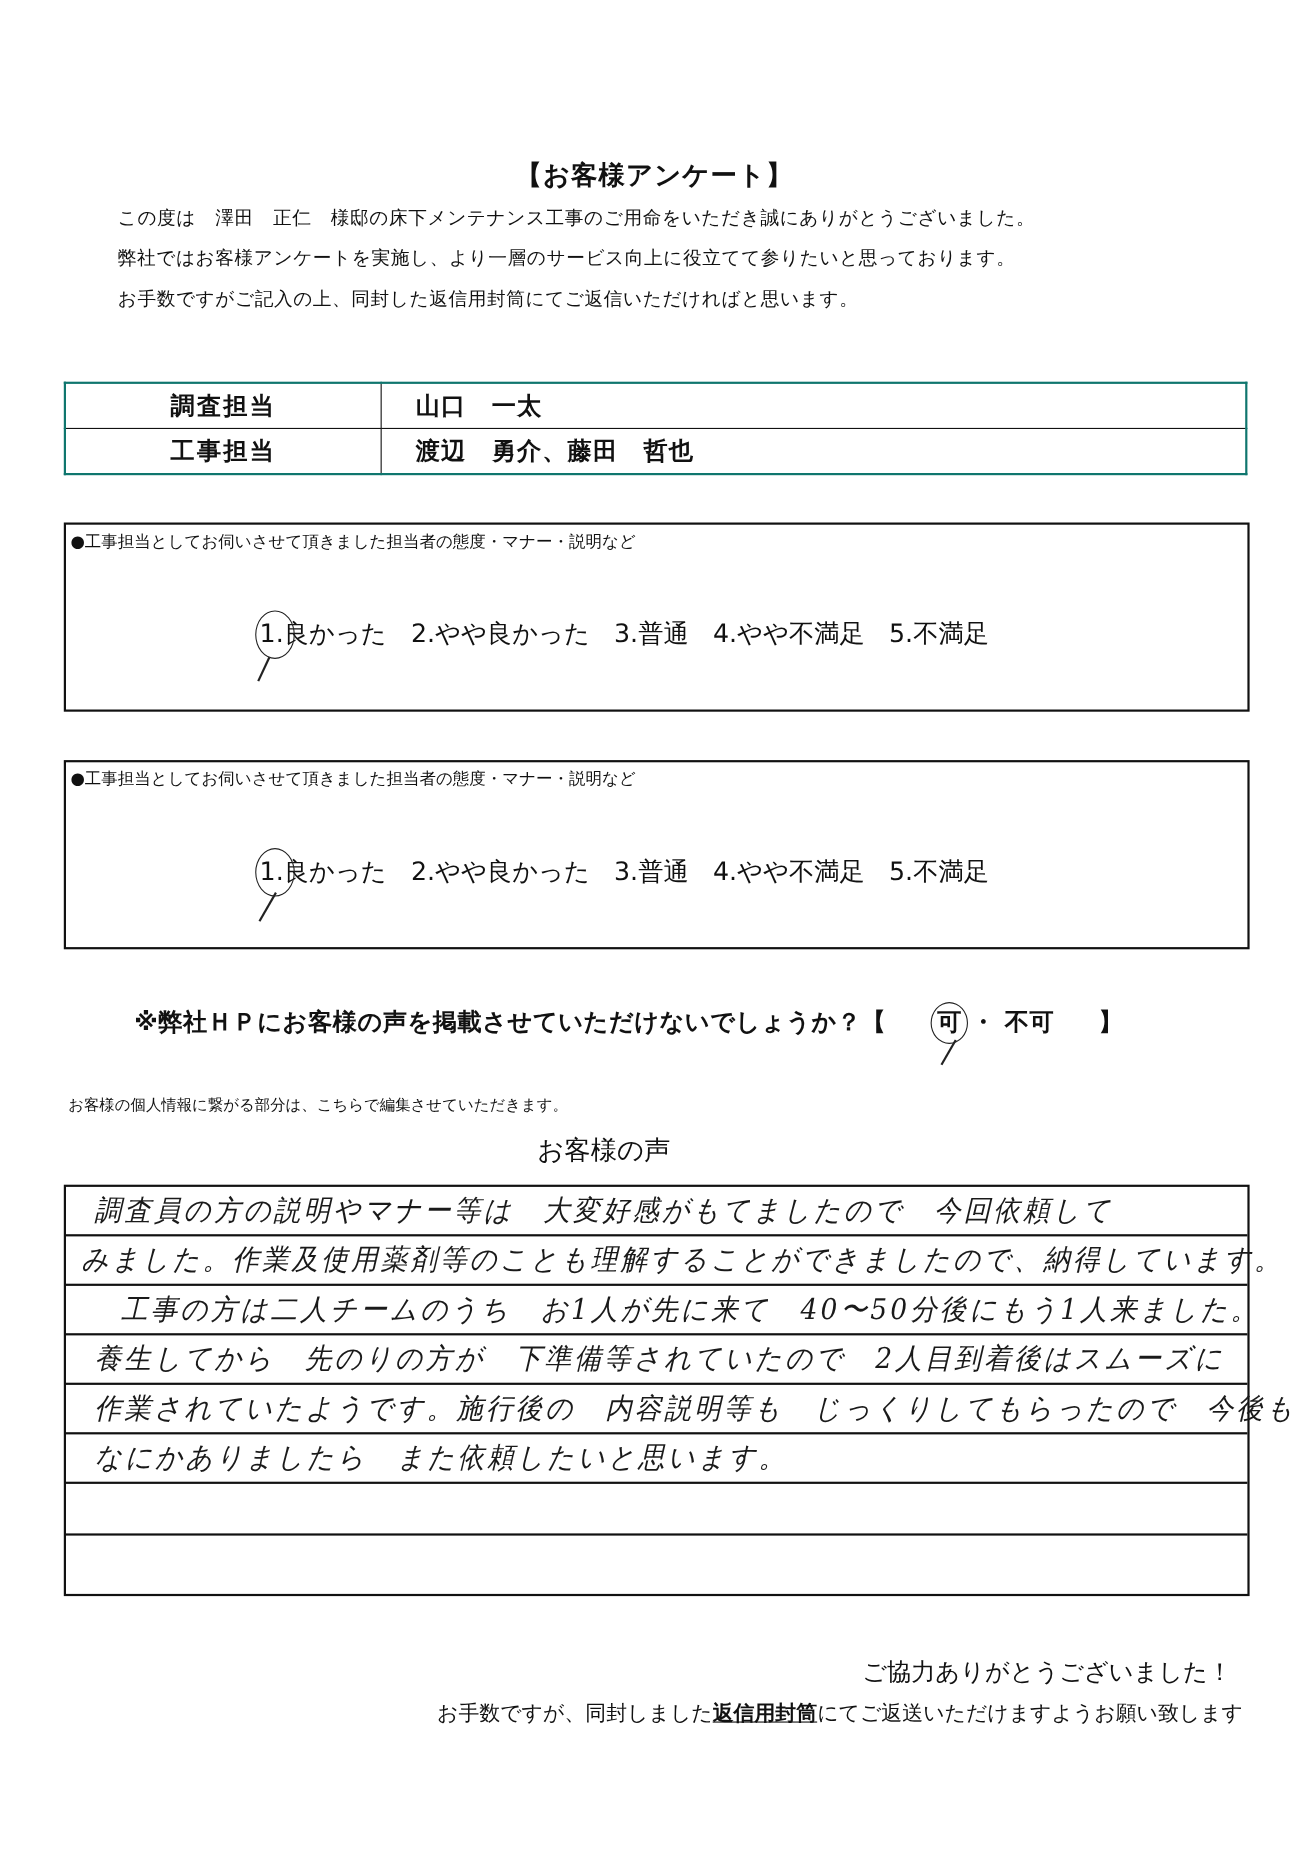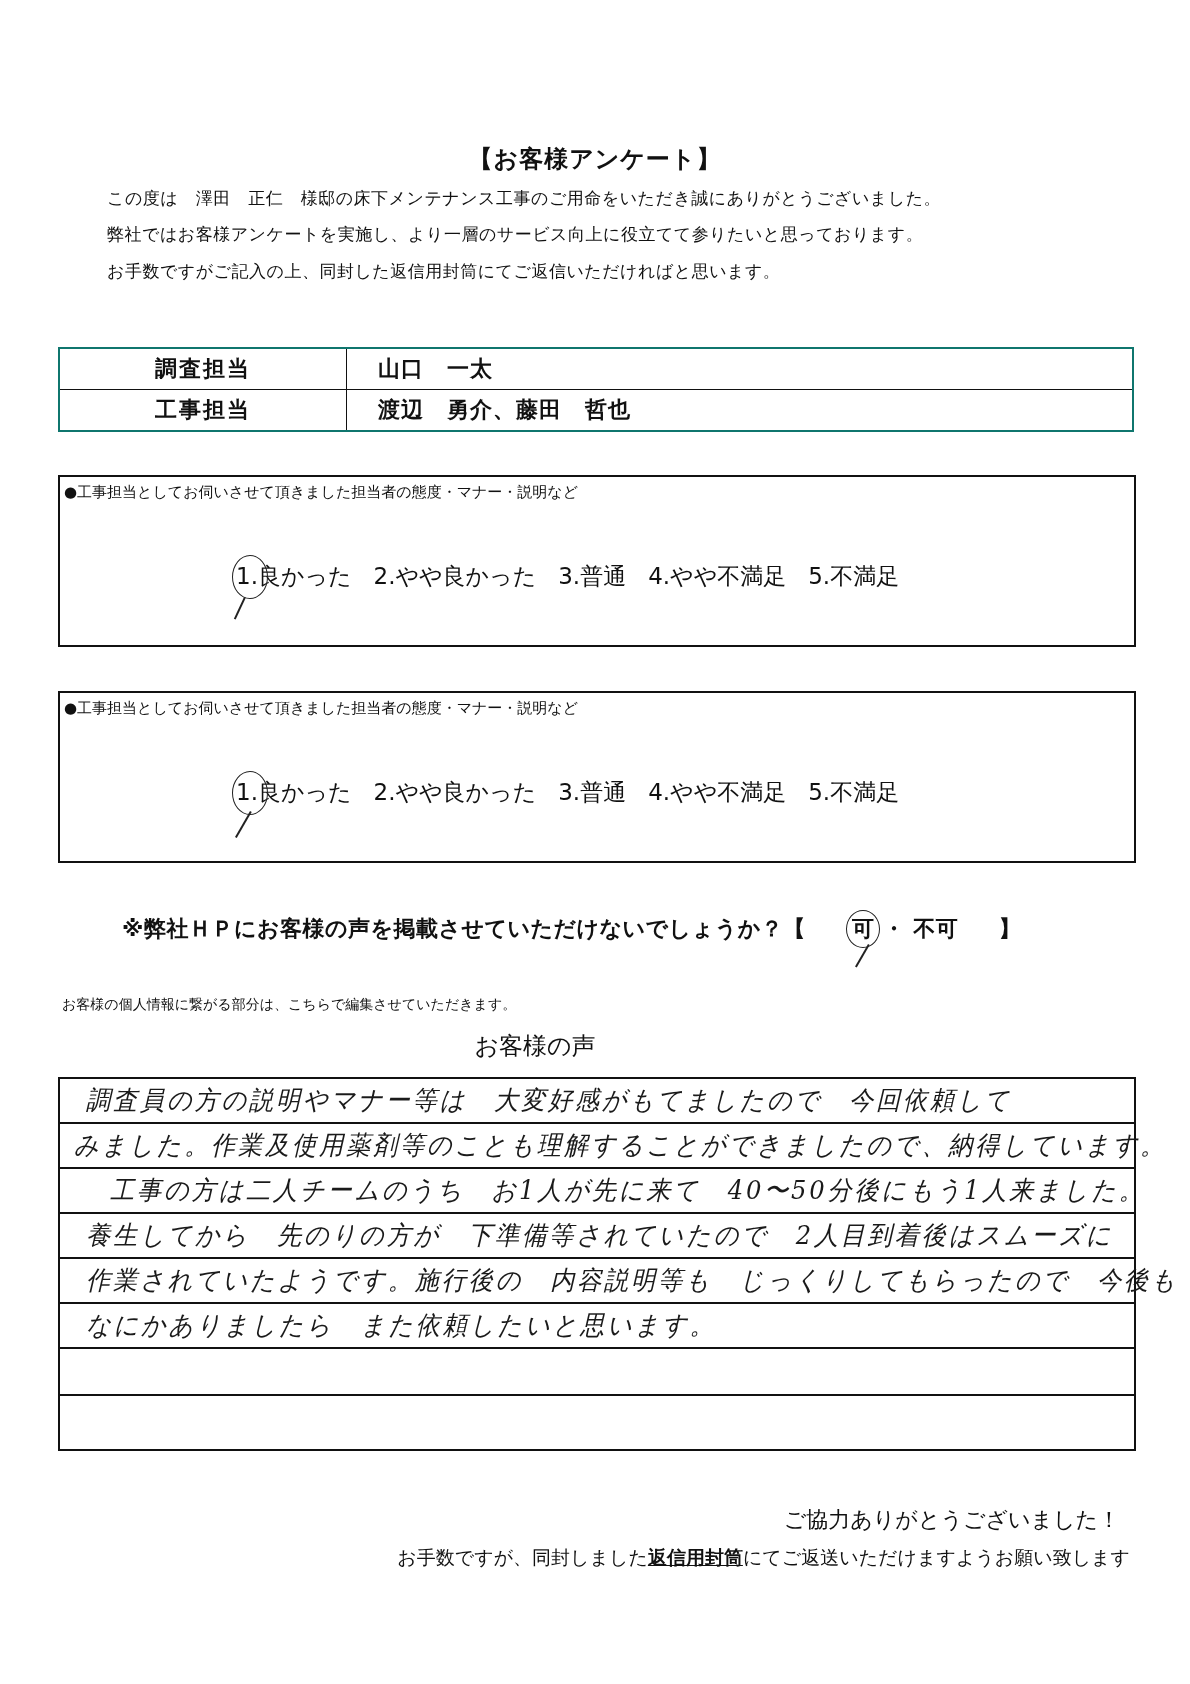--- a/index.html
+++ b/index.html
@@ -12,21 +12,21 @@
   .staff-table td.label { width: 286px; text-align: center; letter-spacing: 2px; }
   .staff-table td.value { padding-left: 31px; letter-spacing: 1px; }
   .rating-box { left: 58px; width: 1074px; height: 168px; border: 2px solid #111; }
   .rating-box .q { position: absolute; left: 4px; top: 6px; font-size: 15px; white-space: nowrap; }
   .rating-box .opts { position: absolute; left: 176px; top: 84px; font-size: 23px; white-space: nowrap; }
   .rating-box .opts span { margin-right: 22px; }
   .circle-mark { position: absolute; border: 1.5px solid #222; border-radius: 50%; }
   .check-tail { position: absolute; width: 2px; background: #222; transform-origin: top left; }
   .hp-q { left: 122px; top: 914px; font-size: 22px; font-weight: bold; white-space: nowrap; letter-spacing: 0.5px; }
   .hp-note { left: 62px; top: 960px; font-size: 14px; white-space: nowrap; margin-top: 36px; }
-  .voice-title { left: 0; width: 1070px; top: 1030px; text-align: center; font-size: 24px; }
+  .voice-title { left: 0; width: 1070px; top: 1030px; text-align: center; font-size: 24px; padding-left: 14px; }
   .voice-box { left: 58px; top: 1077px; width: 1074px; height: 370px; border: 2px solid #111; }
   .voice-line { position: absolute; left: 0; width: 100%; height: 45px; border-bottom: 2px solid #111; box-sizing: border-box; text-align: right; }
   .voice-line:last-child { border-bottom: none; }
   .voice-line .hw { position: absolute; left: 26px; bottom: 4px; font-family: "DejaVu Serif", serif; font-size: 26px; font-style: italic; letter-spacing: 3px; white-space: nowrap; color: #1a1a1a; transform: scaleX(0.93); transform-origin: left bottom; }
   .thanks { right: 70px; top: 1505px; font-size: 22px; white-space: nowrap; }
   .closing { right: 60px; top: 1545px; font-size: 19px; white-space: nowrap; }
   .closing .em { font-weight: bold; text-decoration: underline; margin-top: 34px; }
 </style>
 </head>
 <body>

